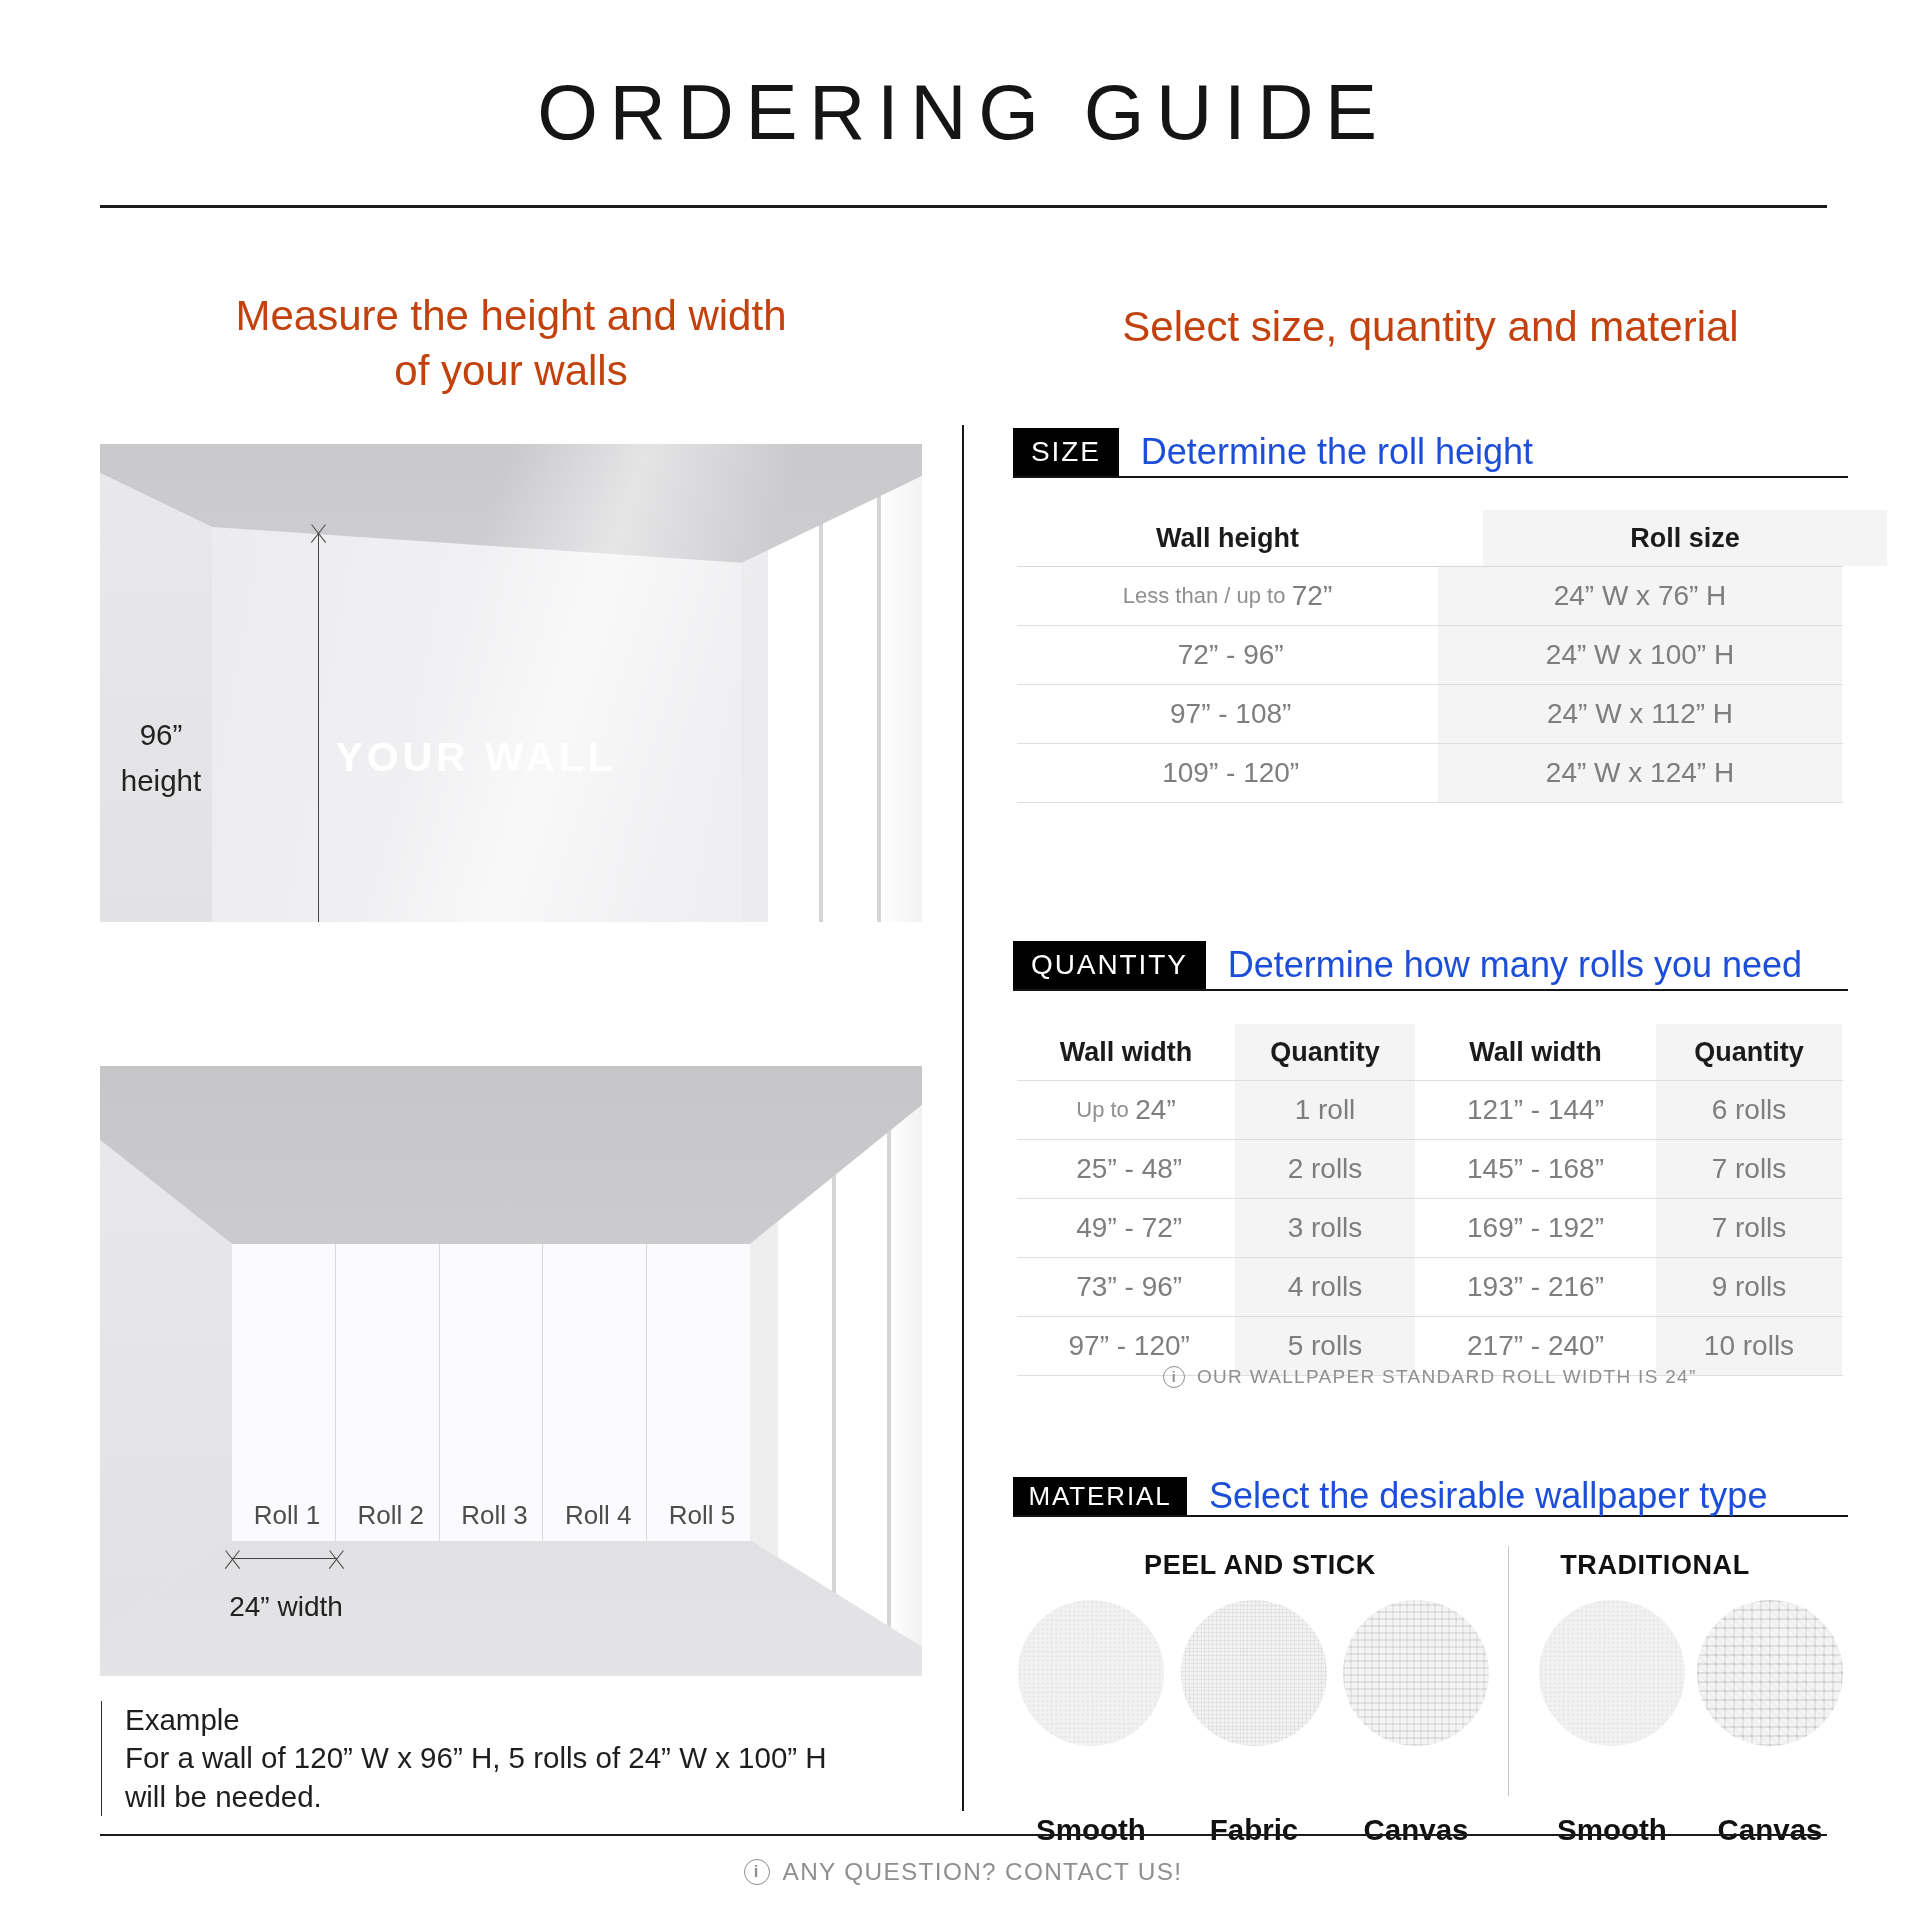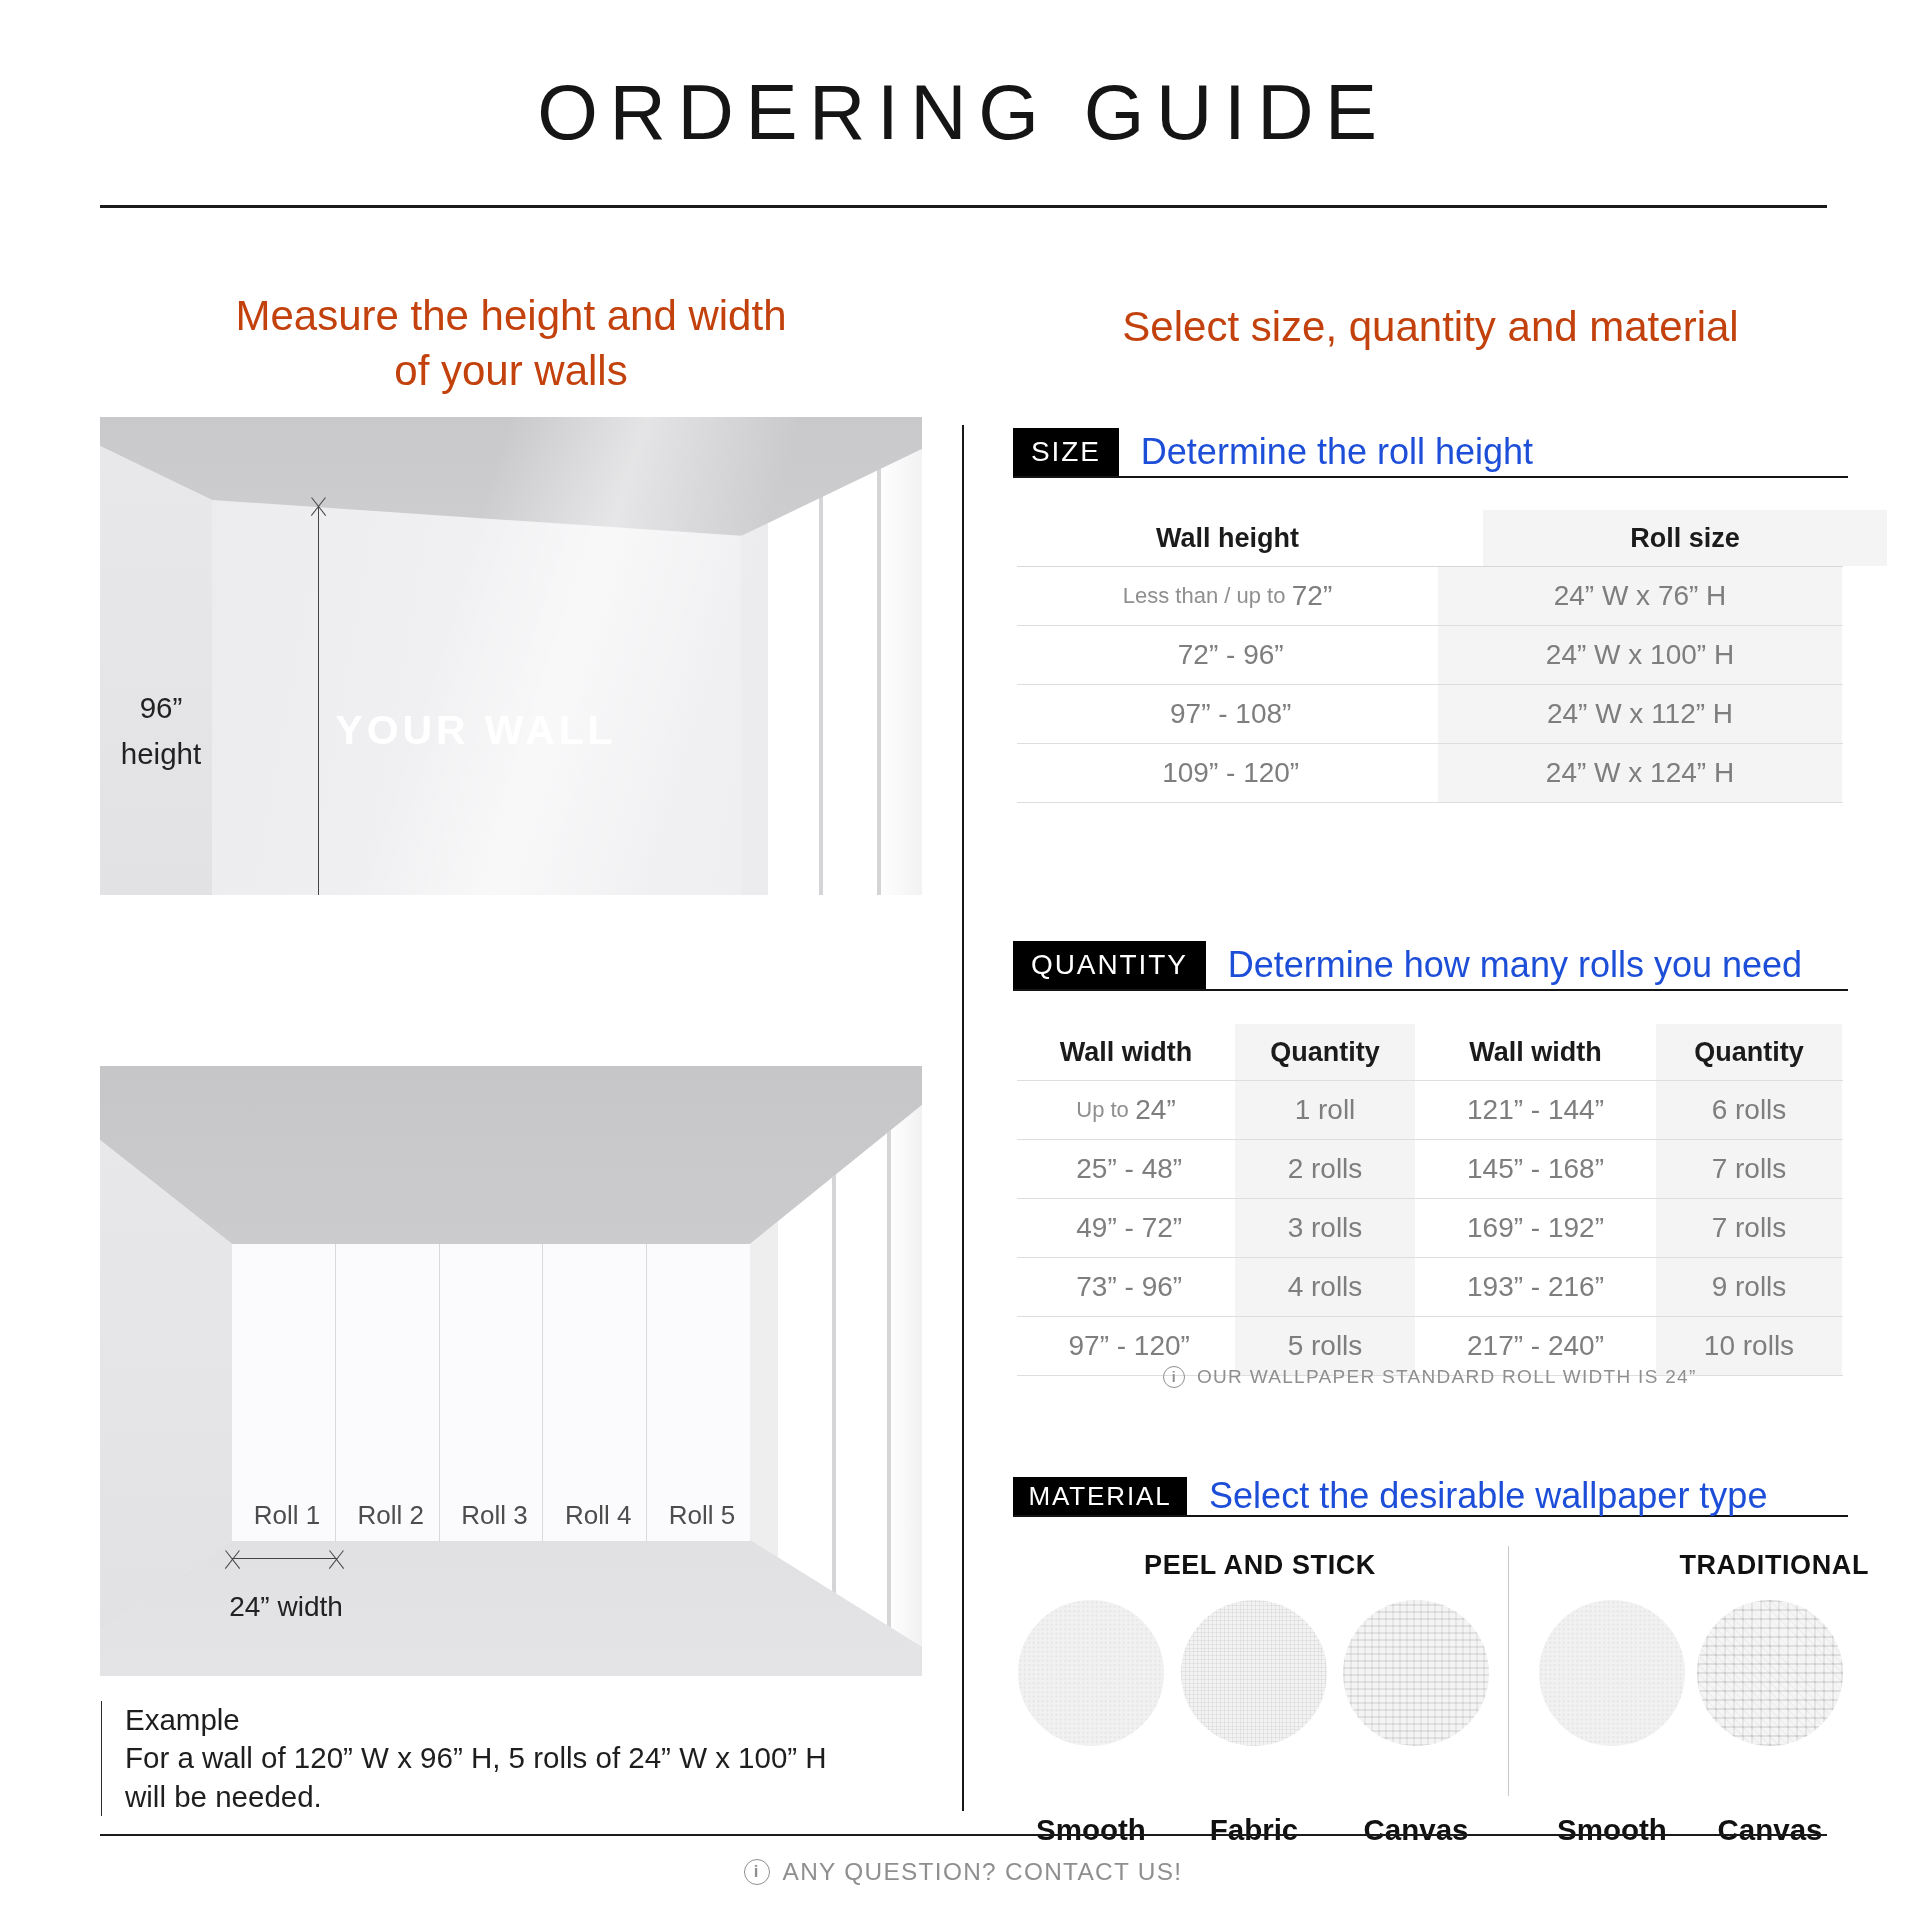--- a/index.html
+++ b/index.html
@@ -14,21 +14,21 @@
   .rule.top{left:100px;top:205px;width:1727px;height:2.6px;}
   .rule.bottom{left:100px;top:1834px;width:1727px;height:1.9px;}
   .col-divider{position:absolute;left:962px;top:425px;width:1.9px;height:1386px;background:#161616;}
 
   .col-heading{position:absolute;text-align:center;font-weight:300;font-size:42px;line-height:1.3;color:#c2410c;}
   .col-heading.left{left:100px;top:289px;width:822px;}
   .col-heading.right{left:1013px;top:300px;width:835px;}
 
   
   .room{position:absolute;left:100px;width:822px;background:#ededef;overflow:hidden;}
-  .room.one{top:417px;height:478px;}
+  .room.one{top:444px;height:478px;}
   .room.two{top:1066px;height:610px;}
   .room .layer{position:absolute;left:0;top:0;width:100%;height:100%;}
   .r1-ceiling{clip-path:polygon(0px 0px,822px 0px,822px 32px,645px 119px,112px 83px,0px 29px);
               background:linear-gradient(180deg,#c9c9cc,#dcdcdf);}
   .r1-leftwall{clip-path:polygon(0px 29px,112px 83px,112px 504px,0px 571px);
               background:linear-gradient(180deg,#e9e9eb,#e2e2e4);}
   .r1-wall{position:absolute;left:112px;top:83px;width:528px;height:421px;
            background:linear-gradient(100deg,#eaeaec,#f2f2f4 55%,#ededef);}
   .r1-floor{clip-path:polygon(0px 571px,112px 504px,641px 504px,822px 581px,822px 611px,0px 611px);
            background:linear-gradient(180deg,#d6d6d9,#e4e4e6);}
@@ -99,21 +99,21 @@
   .cell.stack div{font-size:20.5px;color:#8f8f8f;line-height:1.3;}
 
   .note{position:absolute;left:1017px;top:1366px;width:826px;display:flex;align-items:center;
         justify-content:center;gap:11.6px;font-size:19px;letter-spacing:1.3px;color:#8f8f8f;}
   .info-dot{display:inline-flex;width:22px;height:22px;border:1.3px solid #8f8f8f;border-radius:50%;
         align-items:center;justify-content:center;font-size:14px;font-weight:bold;flex:none;}
 
   .group-name{position:absolute;top:1550px;text-align:center;font-size:27px;font-weight:bold;
               letter-spacing:0.6px;color:#111;}
   .group-name.g1{left:1013px;width:494px;}
-  .group-name.g2{left:1531px;width:338px;text-align:right;}
+  .group-name.g2{left:1486px;width:338px;}
   .mat-divider{position:absolute;left:1508px;top:1546px;width:1.3px;height:250px;background:#c9c9c9;}
   .swatch{position:absolute;top:1600px;width:146px;height:146px;border-radius:50%;}
   .tex-smooth{background-color:#f1f1f2;
       background-image:radial-gradient(rgba(0,0,0,0.05) 1px, rgba(0,0,0,0) 1px);background-size:4.5px 4.5px;}
   .tex-fabric{background-color:#f2f2f3;
       background-image:repeating-linear-gradient(0deg, rgba(0,0,0,.055) 0 1px, rgba(0,0,0,0) 1px 3.9px),
                        repeating-linear-gradient(90deg, rgba(0,0,0,.055) 0 1px, rgba(0,0,0,0) 1px 3.9px);}
   .tex-canvas{background-color:#f4f4f5;
       background-image:repeating-linear-gradient(0deg, rgba(0,0,0,.08) 0 1.6px, rgba(0,0,0,0) 1.6px 7px),
                        repeating-linear-gradient(90deg, rgba(0,0,0,.06) 0 1.6px, rgba(0,0,0,0) 1.6px 7px);}

